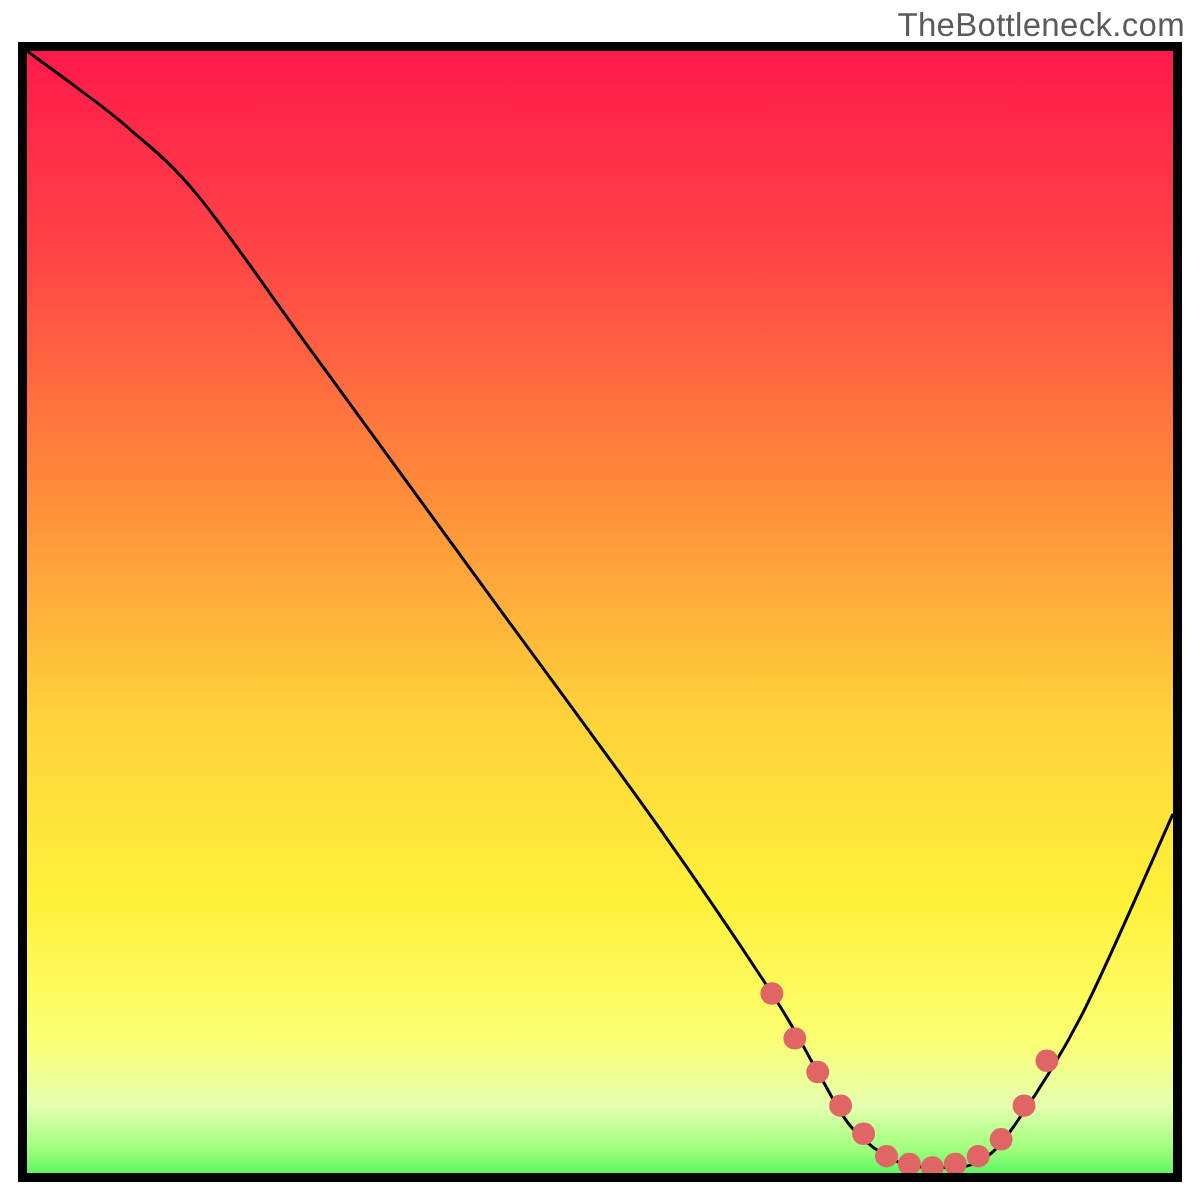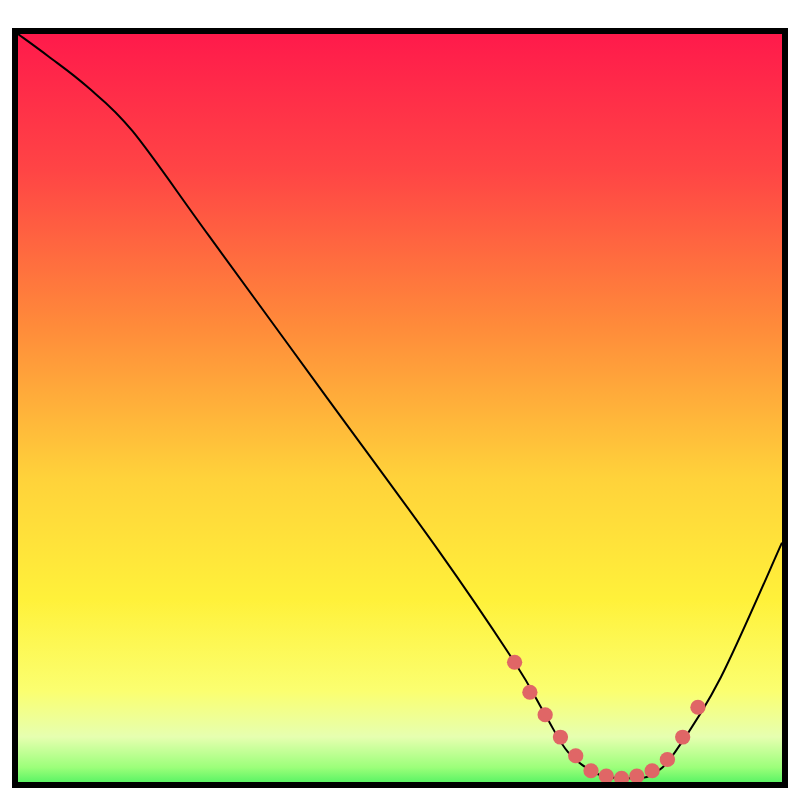--- a/index.html
+++ b/index.html
@@ -50,20 +50,21 @@
   }
   .dot {
     fill: #e06666;
   }
 </style>
 </head>
 <body>
 
 <div class="frame">
 
+  <div class="watermark">TheBottleneck.com</div>
 
   <div class="plot-outer">
     <svg class="gradient-bg" viewBox="0 0 100 100" preserveAspectRatio="none">
       <defs>
         <linearGradient id="bg-grad" x1="0" y1="0" x2="0" y2="1">
             <stop offset="0%" stop-color="#ff1a4b"></stop>
             <stop offset="18%" stop-color="#ff4545"></stop>
             <stop offset="38%" stop-color="#ff8a3a"></stop>
             <stop offset="58%" stop-color="#ffd23a"></stop>
             <stop offset="74%" stop-color="#fff13a"></stop>

